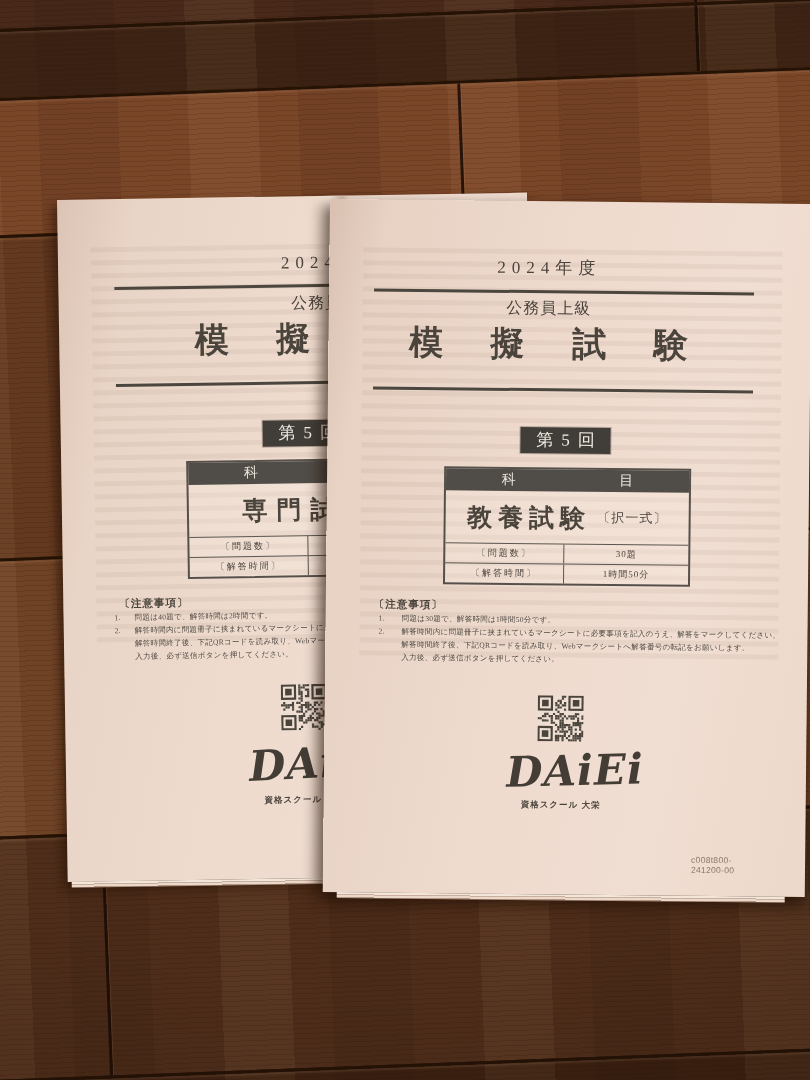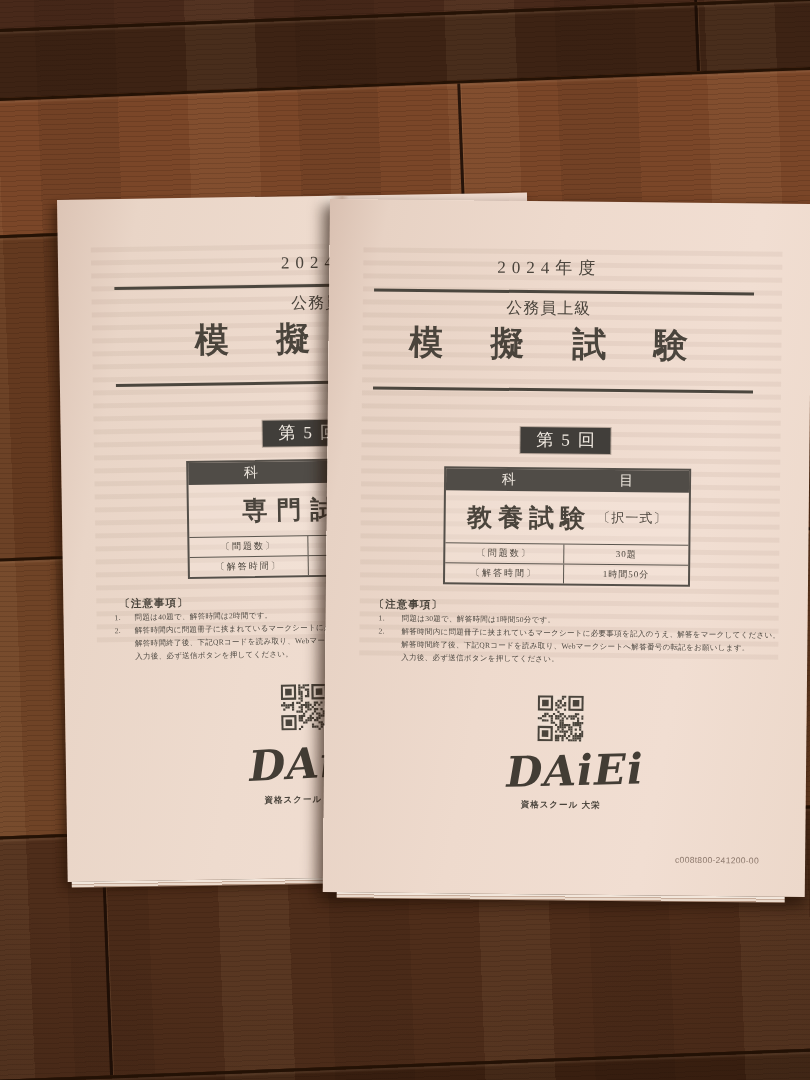--- a/index.html
+++ b/index.html
@@ -447,18 +447,18 @@
             <rect x="28" y="0" width="14" height="14" fill="#4a443c"></rect>
             <rect x="30" y="2" width="10" height="10" fill="#efdfd3"></rect>
             <rect x="32" y="4" width="6" height="6" fill="#4a443c"></rect>
             <rect x="0" y="28" width="14" height="14" fill="#4a443c"></rect>
             <rect x="2" y="30" width="10" height="10" fill="#efdfd3"></rect>
             <rect x="4" y="32" width="6" height="6" fill="#4a443c"></rect>
           </svg>
       </div>
       <div class="abs logo" style="left:182px;top:548px">DAiEi</div>
       <div class="abs logosub" style="left:182px;top:598px">資格スクール 大栄</div>
-      <div class="abs code" style="left:352px;top:652px">c008t800-241200-00</div>
+      <div class="abs code" style="left:368px;top:652px">c008t800-241200-00</div>
     </div>
   </div>
 
   <div class="vignette"></div>
 </div>
 
 </body></html>

